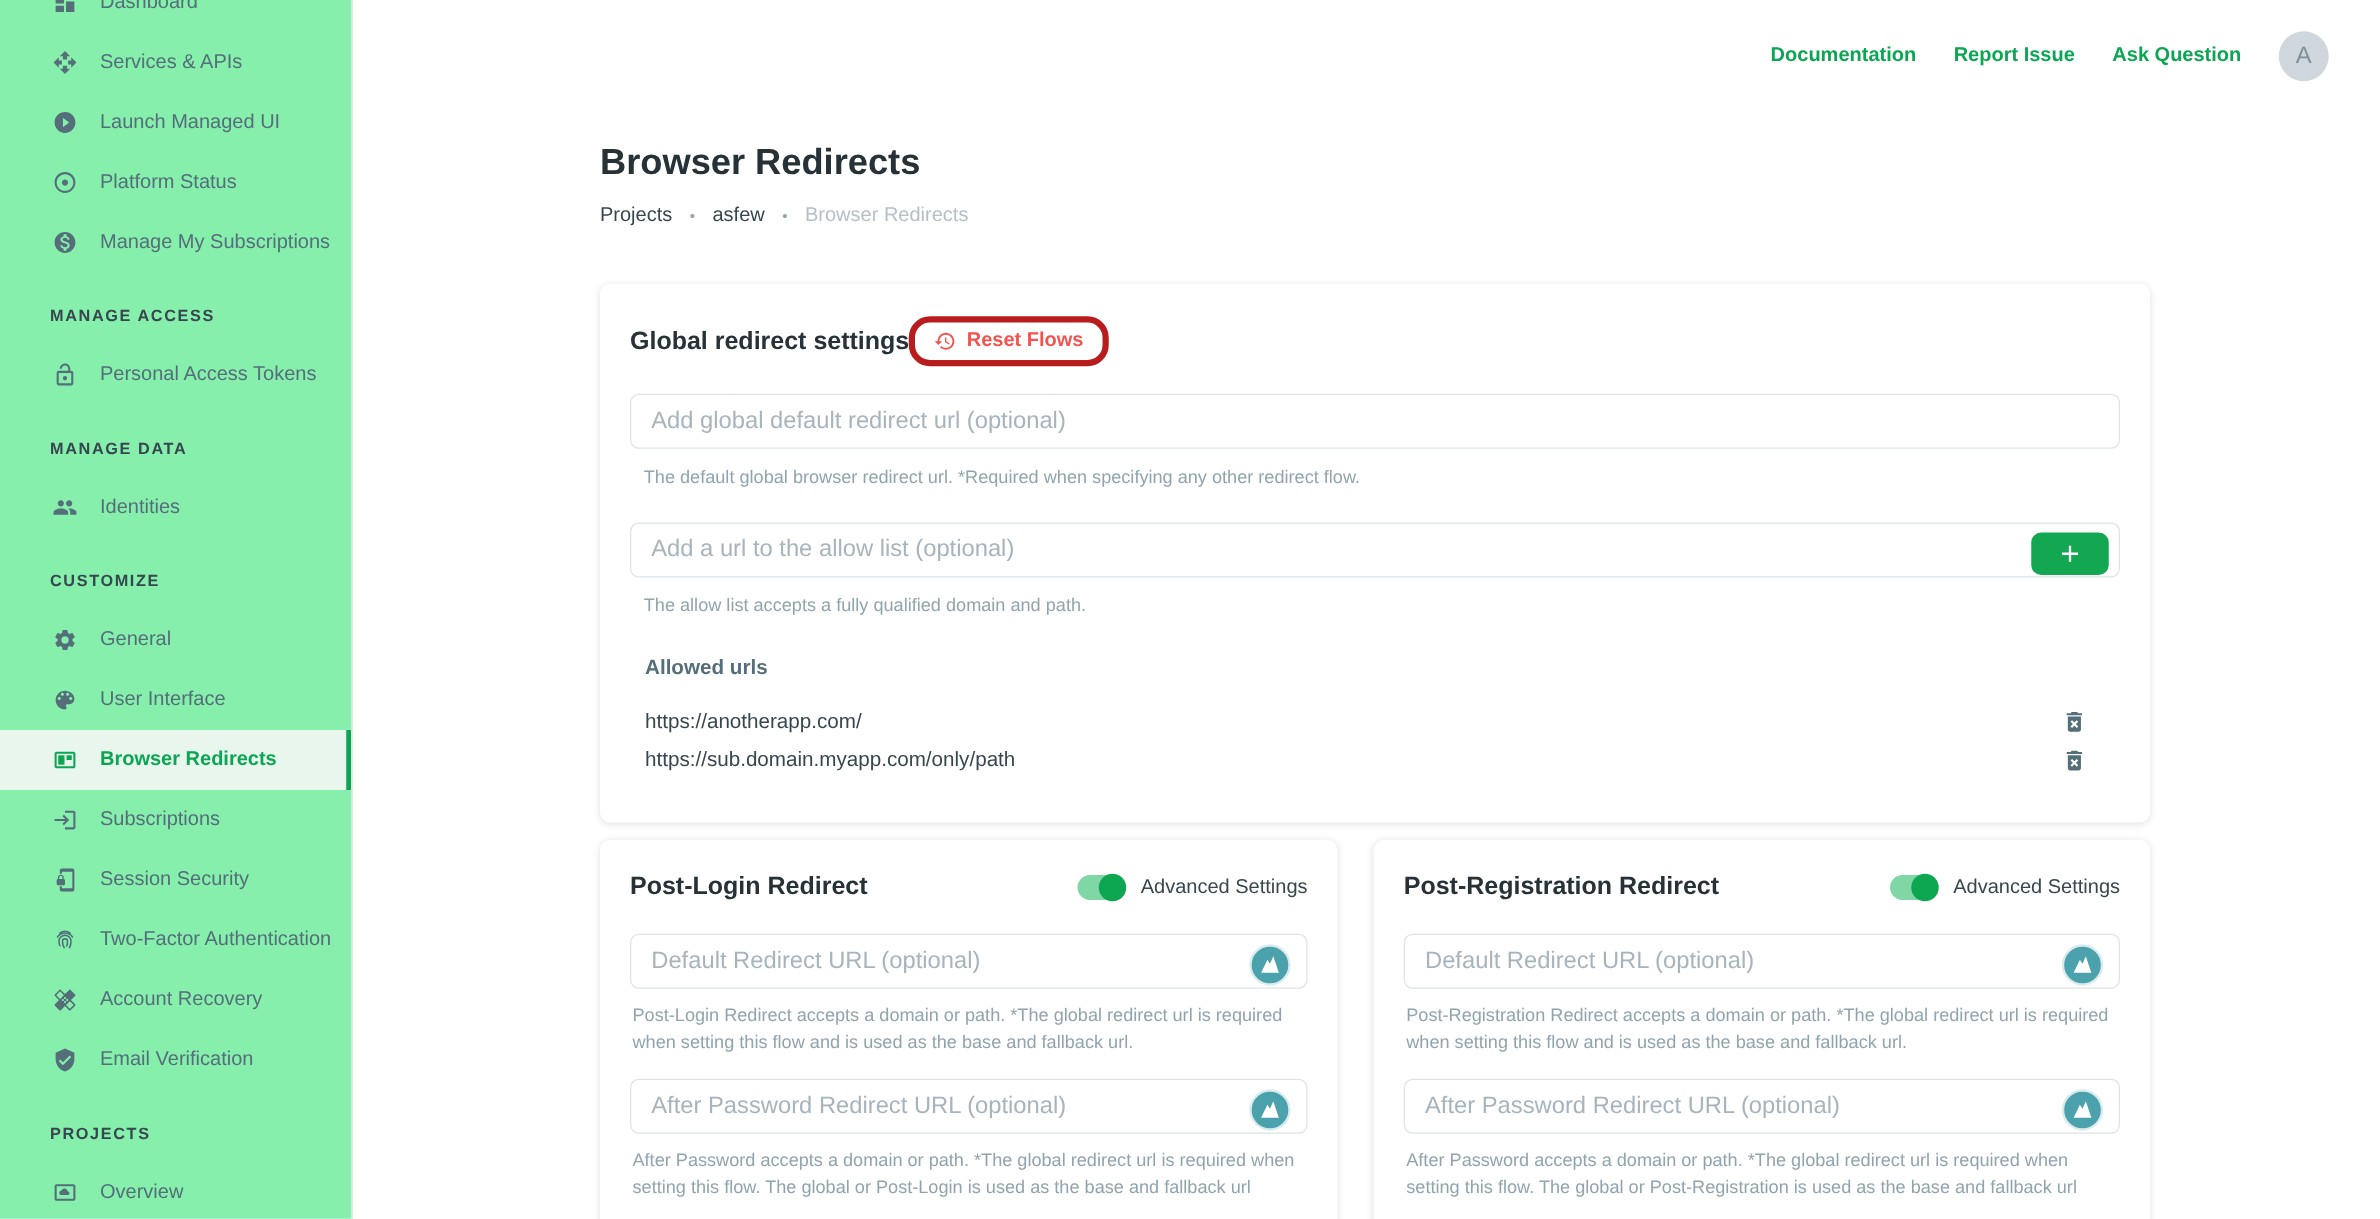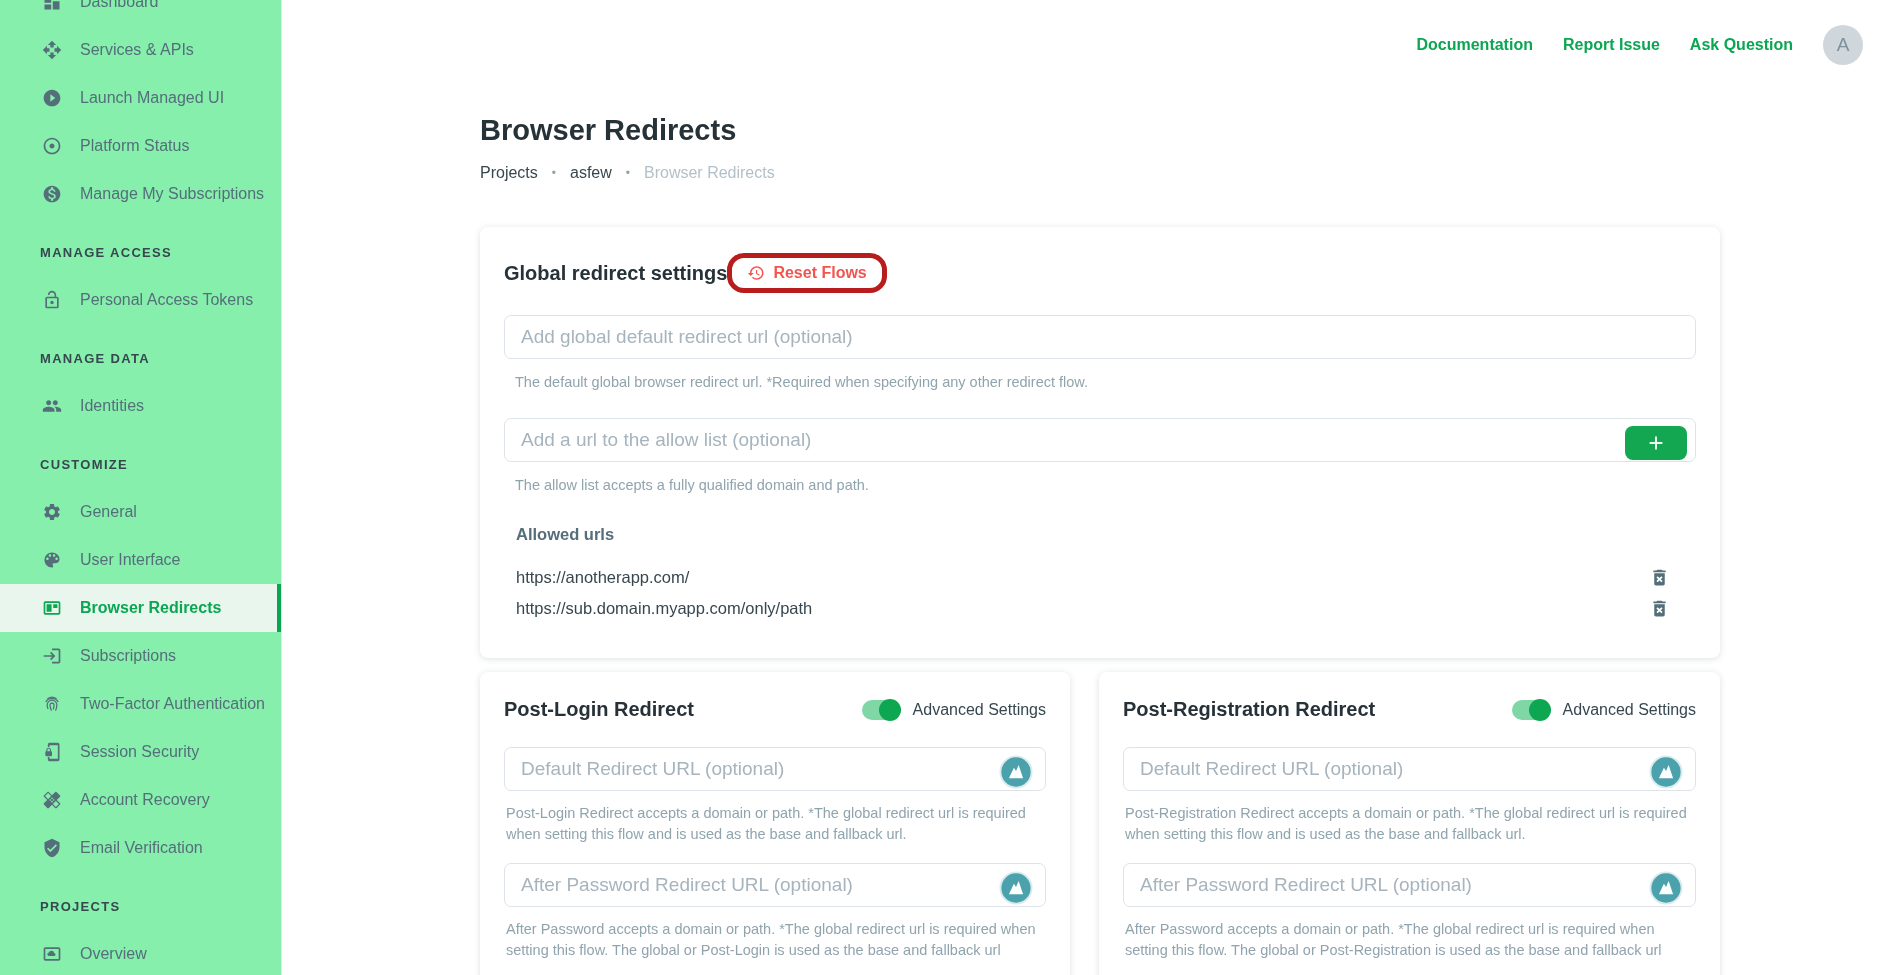--- a/index.html
+++ b/index.html
@@ -165,38 +165,38 @@
         </svg>
       <span>Browser Redirects</span>
     </div>
     <div class="nav-item">
       <svg viewBox="0 0 24 24" fill="currentColor">
           <path d="M11 7 9.6 8.4l2.6 2.6H2v2h10.2l-2.6 2.6L11 17l5-5-5-5zm9 12h-8v2h8c1.1 0 2-.9 2-2V5c0-1.1-.9-2-2-2h-8v2h8v14z"></path>
         </svg>
       <span>Subscriptions</span>
     </div>
     <div class="nav-item">
+      <svg viewBox="0 0 24 24" fill="currentColor">
+          <path d="M19 1H9c-1.1 0-2 .9-2 2v3h2V4h10v16H9v-2H7v3c0 1.1.9 2 2 2h10c1.1 0 2-.9 2-2V3c0-1.1-.9-2-2-2zm-8.2 10V9.5C10.8 8.1 9.4 7 8 7S5.2 8.1 5.2 9.5V11c-.6 0-1.2.6-1.2 1.2v3.5c0 .7.6 1.3 1.2 1.3h5.5c.7 0 1.3-.6 1.3-1.2v-3.5c0-.7-.6-1.3-1.2-1.3zm-1.3 0h-3V9.5c0-.8.7-1.3 1.5-1.3s1.5.5 1.5 1.3V11z"></path>
+        </svg>
+      <span>Session Security</span>
+    </div>
+    <div class="nav-item">
       <svg viewBox="0 0 24 24" fill="none" stroke="currentColor" stroke-width="1.5" stroke-linecap="round">
         <path d="M7 5.3C8.5 4.2 10.2 3.6 12 3.6s3.5.6 5 1.7"></path>
           <path d="M4.8 9.1C6.3 6.7 9 5.2 12 5.2s5.7 1.5 7.2 3.9"></path>
           <path d="M12 7.4c-3.2 0-5.8 2.6-5.8 5.8 0 1.5.3 3 .9 4.3"></path>
           <path d="M12 7.4c3.2 0 5.8 2.6 5.8 5.8 0 2.2-.5 4.3-1.4 6.2"></path>
           <path d="M12 10.8c-1.3 0-2.4 1.1-2.4 2.4 0 2.2.6 4.3 1.6 6.1"></path>
           <path d="M12 10.8c1.3 0 2.4 1.1 2.4 2.4 0 1.6-.2 3.1-.7 4.6"></path>
       </svg>
       <span>Two-Factor Authentication</span>
     </div>
     <div class="nav-item">
       <svg viewBox="0 0 24 24" fill="currentColor">
-          <path d="M19 1H9c-1.1 0-2 .9-2 2v3h2V4h10v16H9v-2H7v3c0 1.1.9 2 2 2h10c1.1 0 2-.9 2-2V3c0-1.1-.9-2-2-2zm-8.2 10V9.5C10.8 8.1 9.4 7 8 7S5.2 8.1 5.2 9.5V11c-.6 0-1.2.6-1.2 1.2v3.5c0 .7.6 1.3 1.2 1.3h5.5c.7 0 1.3-.6 1.3-1.2v-3.5c0-.7-.6-1.3-1.2-1.3zm-1.3 0h-3V9.5c0-.8.7-1.3 1.5-1.3s1.5.5 1.5 1.3V11z"></path>
-        </svg>
-      <span>Session Security</span>
-    </div>
-    <div class="nav-item">
-      <svg viewBox="0 0 24 24" fill="currentColor">
           <path d="M17.73 12.02l3.98-3.98c.39-.39.39-1.02 0-1.41l-4.34-4.34c-.39-.39-1.02-.39-1.41 0l-3.98 3.98L8 2.29C7.8 2.1 7.55 2 7.29 2c-.25 0-.51.1-.7.29L2.25 6.63c-.39.39-.39 1.02 0 1.41l3.98 3.98L2.25 16c-.39.39-.39 1.02 0 1.41l4.34 4.34c.39.39 1.02.39 1.41 0l3.98-3.98 3.98 3.98c.2.2.45.29.71.29.26 0 .51-.1.71-.29l4.34-4.34c.39-.39.39-1.02 0-1.41l-3.99-3.98zM12 9c.55 0 1 .45 1 1s-.45 1-1 1-1-.45-1-1 .45-1 1-1zm-4.71 1.96L3.66 7.34l3.63-3.63 3.62 3.62-3.62 3.63zM10 13c-.55 0-1-.45-1-1s.45-1 1-1 1 .45 1 1-.45 1-1 1zm2 2c-.55 0-1-.45-1-1s.45-1 1-1 1 .45 1 1-.45 1-1 1zm2-4c.55 0 1 .45 1 1s-.45 1-1 1-1-.45-1-1 .45-1 1-1zm2.66 9.34l-3.63-3.62 3.63-3.63 3.62 3.62-3.62 3.63z"></path>
         </svg>
       <span>Account Recovery</span>
     </div>
     <div class="nav-item">
       <svg viewBox="0 0 24 24" fill="currentColor">
           <path d="M12 1 3 5v6c0 5.55 3.84 10.74 9 12 5.16-1.26 9-6.45 9-12V5l-9-4zm-2 16-4-4 1.41-1.41L10 14.17l6.59-6.59L18 9l-8 8z"></path>
         </svg>
       <span>Email Verification</span>
     </div>

